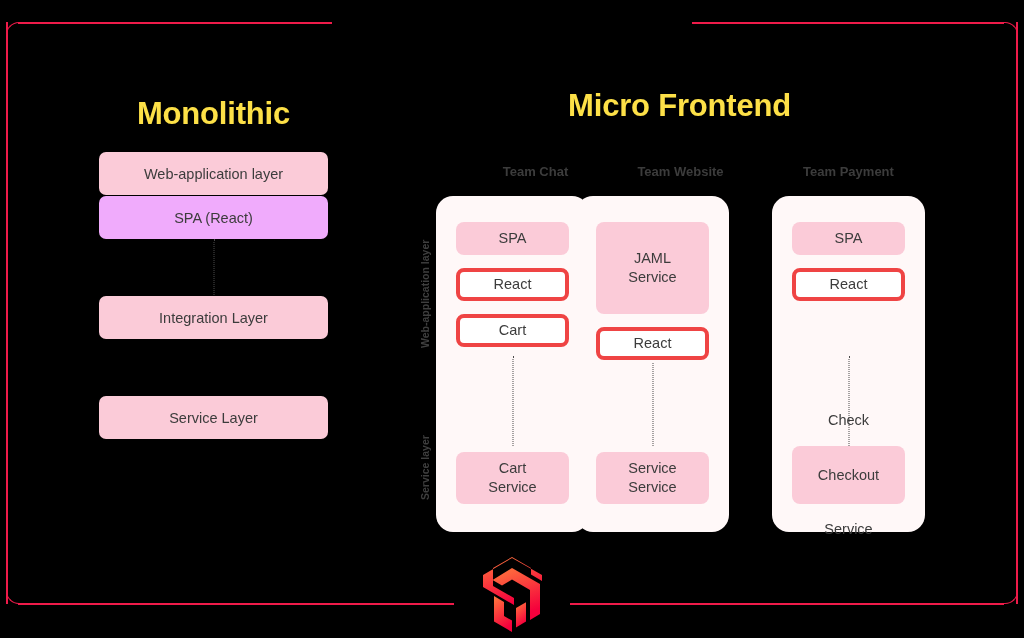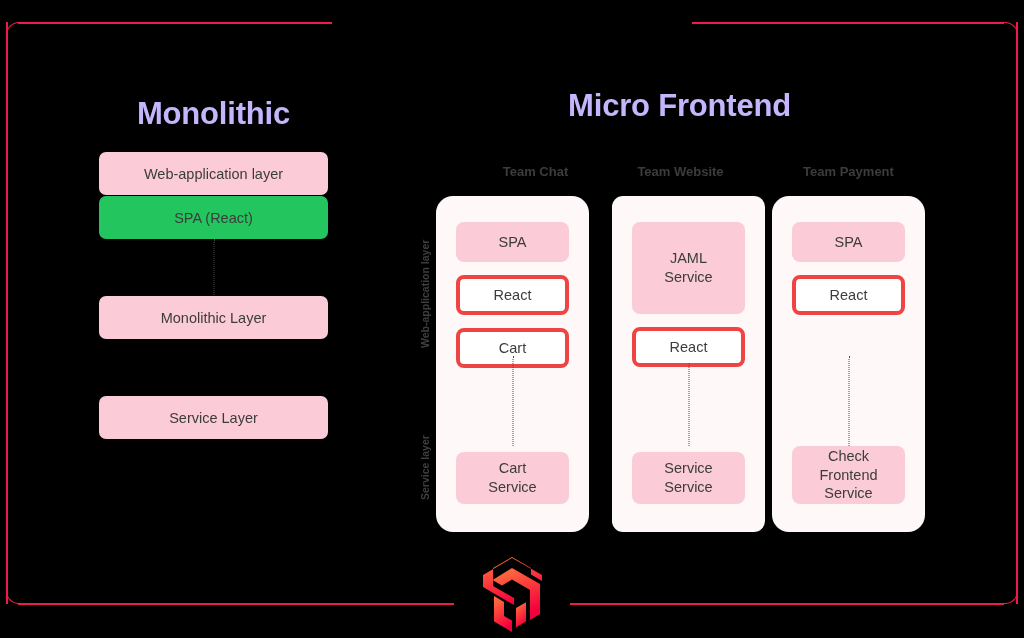--- a/index.html
+++ b/index.html
@@ -24,21 +24,21 @@
     border: 1.6px solid #ef1b4a;
   }
   .corner-tl { left: 6px;  top: 22px;  border-right: none; border-bottom: none; border-top-left-radius: 13px; }
   .corner-tr { left: 992px; top: 22px; border-left: none;  border-bottom: none; border-top-right-radius: 13px; }
   .corner-bl { left: 6px;  top: 578px; border-right: none; border-top: none;    border-bottom-left-radius: 13px; }
   .corner-br { left: 992px; top: 578px; border-left: none; border-top: none;    border-bottom-right-radius: 13px; }
 
   
   .section-title {
     position: absolute;
-    color: #c4b5fd;
+    color: #fde047;
     font-size: 31px;
     font-weight: bold;
     letter-spacing: -0.2px;
     text-align: center;
     white-space: nowrap;
   }
   #title-monolithic { left: 99px; top: 96px; width: 229px; }
   #title-micro      { left: 436px; top: 88px; width: 487px; }
 
   
@@ -47,21 +47,21 @@
   .mono-group:last-child { margin-bottom: 0; }
   .mono-box {
     height: 43px;
     border-radius: 7px;
     display: flex; align-items: center; justify-content: center;
     font-size: 14.5px;
     color: #3c3c3c;
     margin-bottom: 1px;
   }
   .mono-box.pink  { background: #fbcbd8; }
-  .mono-box.white { background: #22c55e; }
+  .mono-box.white { background: #f0abfc; }
   .mono-gap { height: 43px; }
   .mono-connector {
     position: absolute;
     left: 50%; transform: translateX(-50%);
     width: 1px; height: 62px;
     border-left: 1.4px dotted #4a4a4a;
   }
   #mono-conn-1 { top: 87px; }
 
   
@@ -102,21 +102,21 @@
   .mf-box {
     border-radius: 8px;
     display: flex; flex-direction: column;
     align-items: center; justify-content: center;
     font-size: 14.5px;
     color: #3c3c3c;
     line-height: 1.28;
     text-align: center;
     margin-bottom: 13px;
   }
-  .mf-box.h1 { height: 40px; }
+  .mf-box.h1 { height: 33px; }
   .mf-box.h2 { height: 92px; }
   .mf-box.pink  { background: #fbcbd8; }
   .mf-box.white { background: #ffffff; border: 4px solid #ef4444; }
 
   .mf-connector {
     position: absolute;
     left: 50%; transform: translateX(-50%);
     width: 1px;
     border-left: 1.4px dotted #4a4a4a;
   }
@@ -127,21 +127,21 @@
     border-radius: 8px;
     background: #fbcbd8;
     color: #3c3c3c;
     font-size: 14.5px;
     line-height: 1.28;
     text-align: center;
     display: flex; flex-direction: column;
     align-items: center; justify-content: center;
     height: 52px;
   }
-  .service-box.tall { height: 58px; }
+  .service-box.tall { height: 58px; gap: 36px; }
 
   
   #logo { position: absolute; left: 478px; top: 556px; width: 68px; height: 78px; }
 </style>
 </head>
 <body>
 
 <div id="stage">
 
   <div class="frame-edge frame-left"></div>
@@ -162,21 +162,21 @@
 
     <div class="mono-group">
       <div class="mono-box pink">Web-application layer</div>
       <div class="mono-box white">SPA (React)</div>
       <div class="mono-connector" id="mono-conn-1"></div>
     </div>
 
     <div class="mono-gap"></div>
 
     <div class="mono-group">
-      <div class="mono-box pink">Monolithic Layer</div>
+      <div class="mono-box pink">Integration Layer</div>
     </div>
 
     <div class="mono-gap"></div>
 
     <div class="mono-group">
       <div class="mono-box pink">Service Layer</div>
     </div>
   </div>
 
   <div class="layer-label" id="layer-web">Web-application layer</div>
@@ -196,21 +196,21 @@
             <span>Cart</span>
           </div>
           <div class="mf-connector" style="top: 160px; height: 90px;"></div>
           <div class="service-box">
             <span>Cart</span>
             <span>Service</span>
           </div>
         </div>
       </div>
       <div class="team-label" style="left: 604px; top: 164px; width: 153px;">Team Website</div>
-      <div class="team-panel" style="left: 612px; border-radius: 11px;">
+      <div class="team-panel" style="left: 576px;">
         <div class="panel-inner">
           <div class="mf-box pink h2">
             <span>JAML</span>
             <span>Service</span>
           </div>
           <div class="mf-box white h1">
             <span>React</span>
           </div>
           <div class="mf-connector" style="top: 167px; height: 83px;"></div>
           <div class="service-box">
@@ -224,21 +224,21 @@
         <div class="panel-inner">
           <div class="mf-box pink h1">
             <span>SPA</span>
           </div>
           <div class="mf-box white h1">
             <span>React</span>
           </div>
           <div class="mf-connector" style="top: 160px; height: 90px;"></div>
           <div class="service-box tall">
             <span>Check</span>
-            <span>Frontend</span>
+            <span>Checkout</span>
             <span>Service</span>
           </div>
         </div>
       </div>
     </div>
 
   <div id="logo">
     <svg viewBox="0 0 68 78" width="68" height="78" aria-hidden="true">
       <defs>
         <linearGradient id="lg" x1="0" y1="0" x2="0.35" y2="1">

